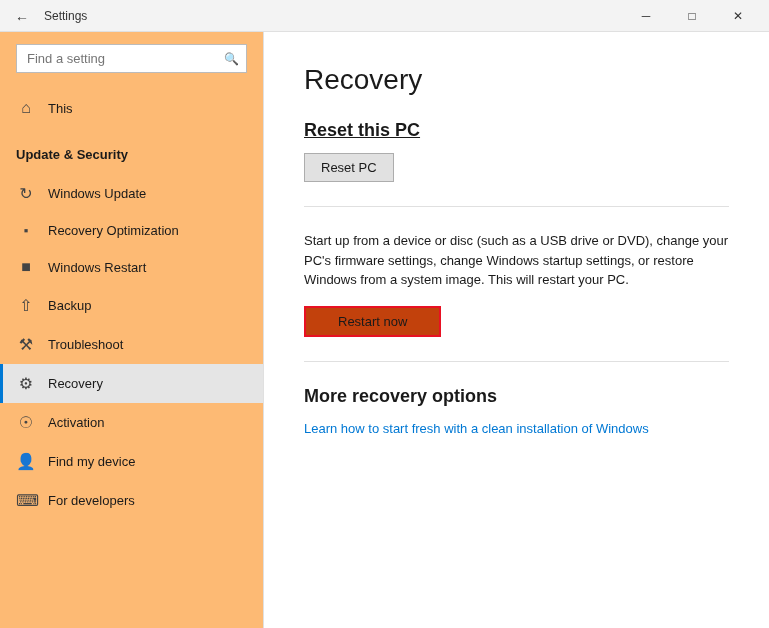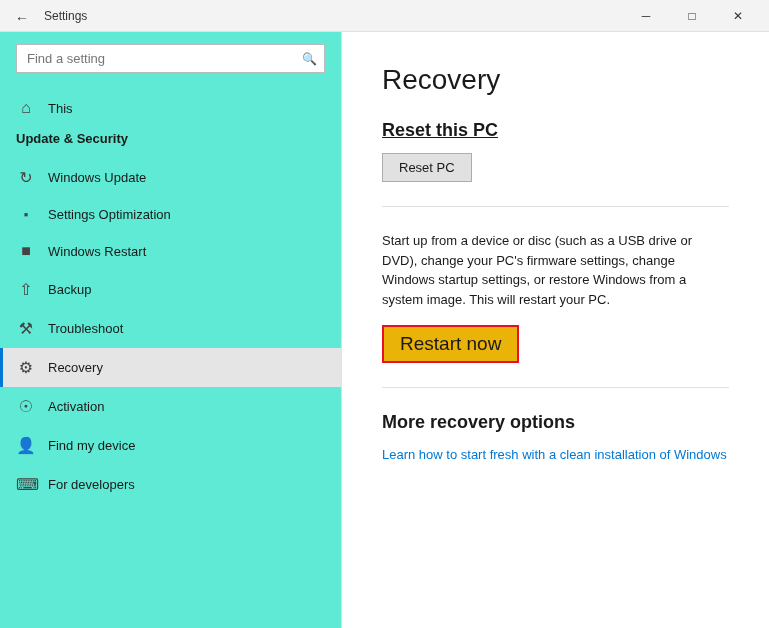--- a/index.html
+++ b/index.html
@@ -22,37 +22,37 @@
       width: 28px; height: 28px; border: none; background: transparent;
       cursor: pointer; display: flex; align-items: center; justify-content: center;
       border-radius: 50%; color: #333; font-size: 14px;
     }
 
     
     .main-layout { display: flex; flex: 1; overflow: hidden; }
 
     
     .sidebar {
-      width: 342px; background: #5eead4; overflow-y: auto;
+      width: 264px; background: #fdba74; overflow-y: auto;
       border-right: 1px solid #e0e0e0; padding-bottom: 16px;
     }
     .sidebar-search {
       margin: 12px 16px 16px; position: relative;
     }
     .sidebar-search input {
       width: 100%; padding: 6px 30px 6px 10px; border: 1px solid #bbb;
       background: white; font-size: 13px; outline: none;
     }
     .sidebar-search-icon {
       position: absolute; right: 8px; top: 50%; transform: translateY(-50%);
       color: #666; font-size: 12px;
     }
     .sidebar-section-title {
       font-size: 13px; font-weight: 600; color: #1a1a1a;
-      padding: 4px 16px 12px; display: block;
+      padding: 4px 16px 12px; display: block; margin-top: 16px;
     }
     .sidebar-item {
       display: flex; align-items: center; gap: 12px;
       padding: 10px 16px; cursor: pointer; font-size: 13px; color: #1a1a1a;
       position: relative;
     }
     .sidebar-item.active { background: #e5e5e5; }
     .sidebar-item.active::before {
       content: ''; position: absolute; left: 0; top: 0; bottom: 0;
       width: 3px; background: #0078d4;
@@ -67,22 +67,22 @@
     .content { flex: 1; background: white; overflow-y: auto; padding: 32px 40px; }
     .page-title { font-size: 28px; font-weight: 300; color: #1a1a1a; margin-bottom: 24px; }
     .section-title { font-size: 18px; font-weight: 600; color: #1a1a1a; margin-bottom: 12px; text-decoration: underline; }
     .section-desc { font-size: 13px; color: #1a1a1a; line-height: 1.5; margin-bottom: 16px; }
     .section-divider { border: none; border-top: 1px solid #e0e0e0; margin: 24px 0; }
     .btn-default {
       padding: 6px 16px; background: #e1e1e1; border: 1px solid #adadad;
       cursor: pointer; font-size: 13px; color: #1a1a1a; outline: none; text-align: right;
     }
     .btn-restart {
-      padding: 6px 16px; background: #eab308; border: 2px solid #e81123;
-      cursor: pointer; font-size: 19px; color: #1a1a1a; outline: none;
+      padding: 6px 32px; background: #c2410c; border: 2px solid #e81123;
+      cursor: pointer; font-size: 13px; color: #1a1a1a; outline: none;
     }
     .link-blue { color: #0078d4; font-size: 13px; cursor: pointer; text-decoration: none; }
     .more-options-title { font-size: 18px; font-weight: 600; color: #1a1a1a; margin-bottom: 12px; }
   </style>
 </head>
 <body>
 
 <div class="title-bar">
   <div class="title-bar-left">
     <button class="back-btn">←</button>
@@ -110,21 +110,21 @@
     </div>
 
     <span class="sidebar-section-title">Update &amp; Security</span>
 
     <div class="sidebar-item">
       <span class="sidebar-icon">↻</span>
       <span>Windows Update</span>
     </div>
     <div class="sidebar-item">
       <span class="sidebar-icon" style="font-size:13px;">▪</span>
-      <span>Settings Optimization</span>
+      <span>Recovery Optimization</span>
     </div>
     <div class="sidebar-item">
       <span class="sidebar-icon">■</span>
       <span>Windows Restart</span>
     </div>
     <div class="sidebar-item">
       <span class="sidebar-icon">⇧</span>
       <span>Backup</span>
     </div>
     <div class="sidebar-item">

